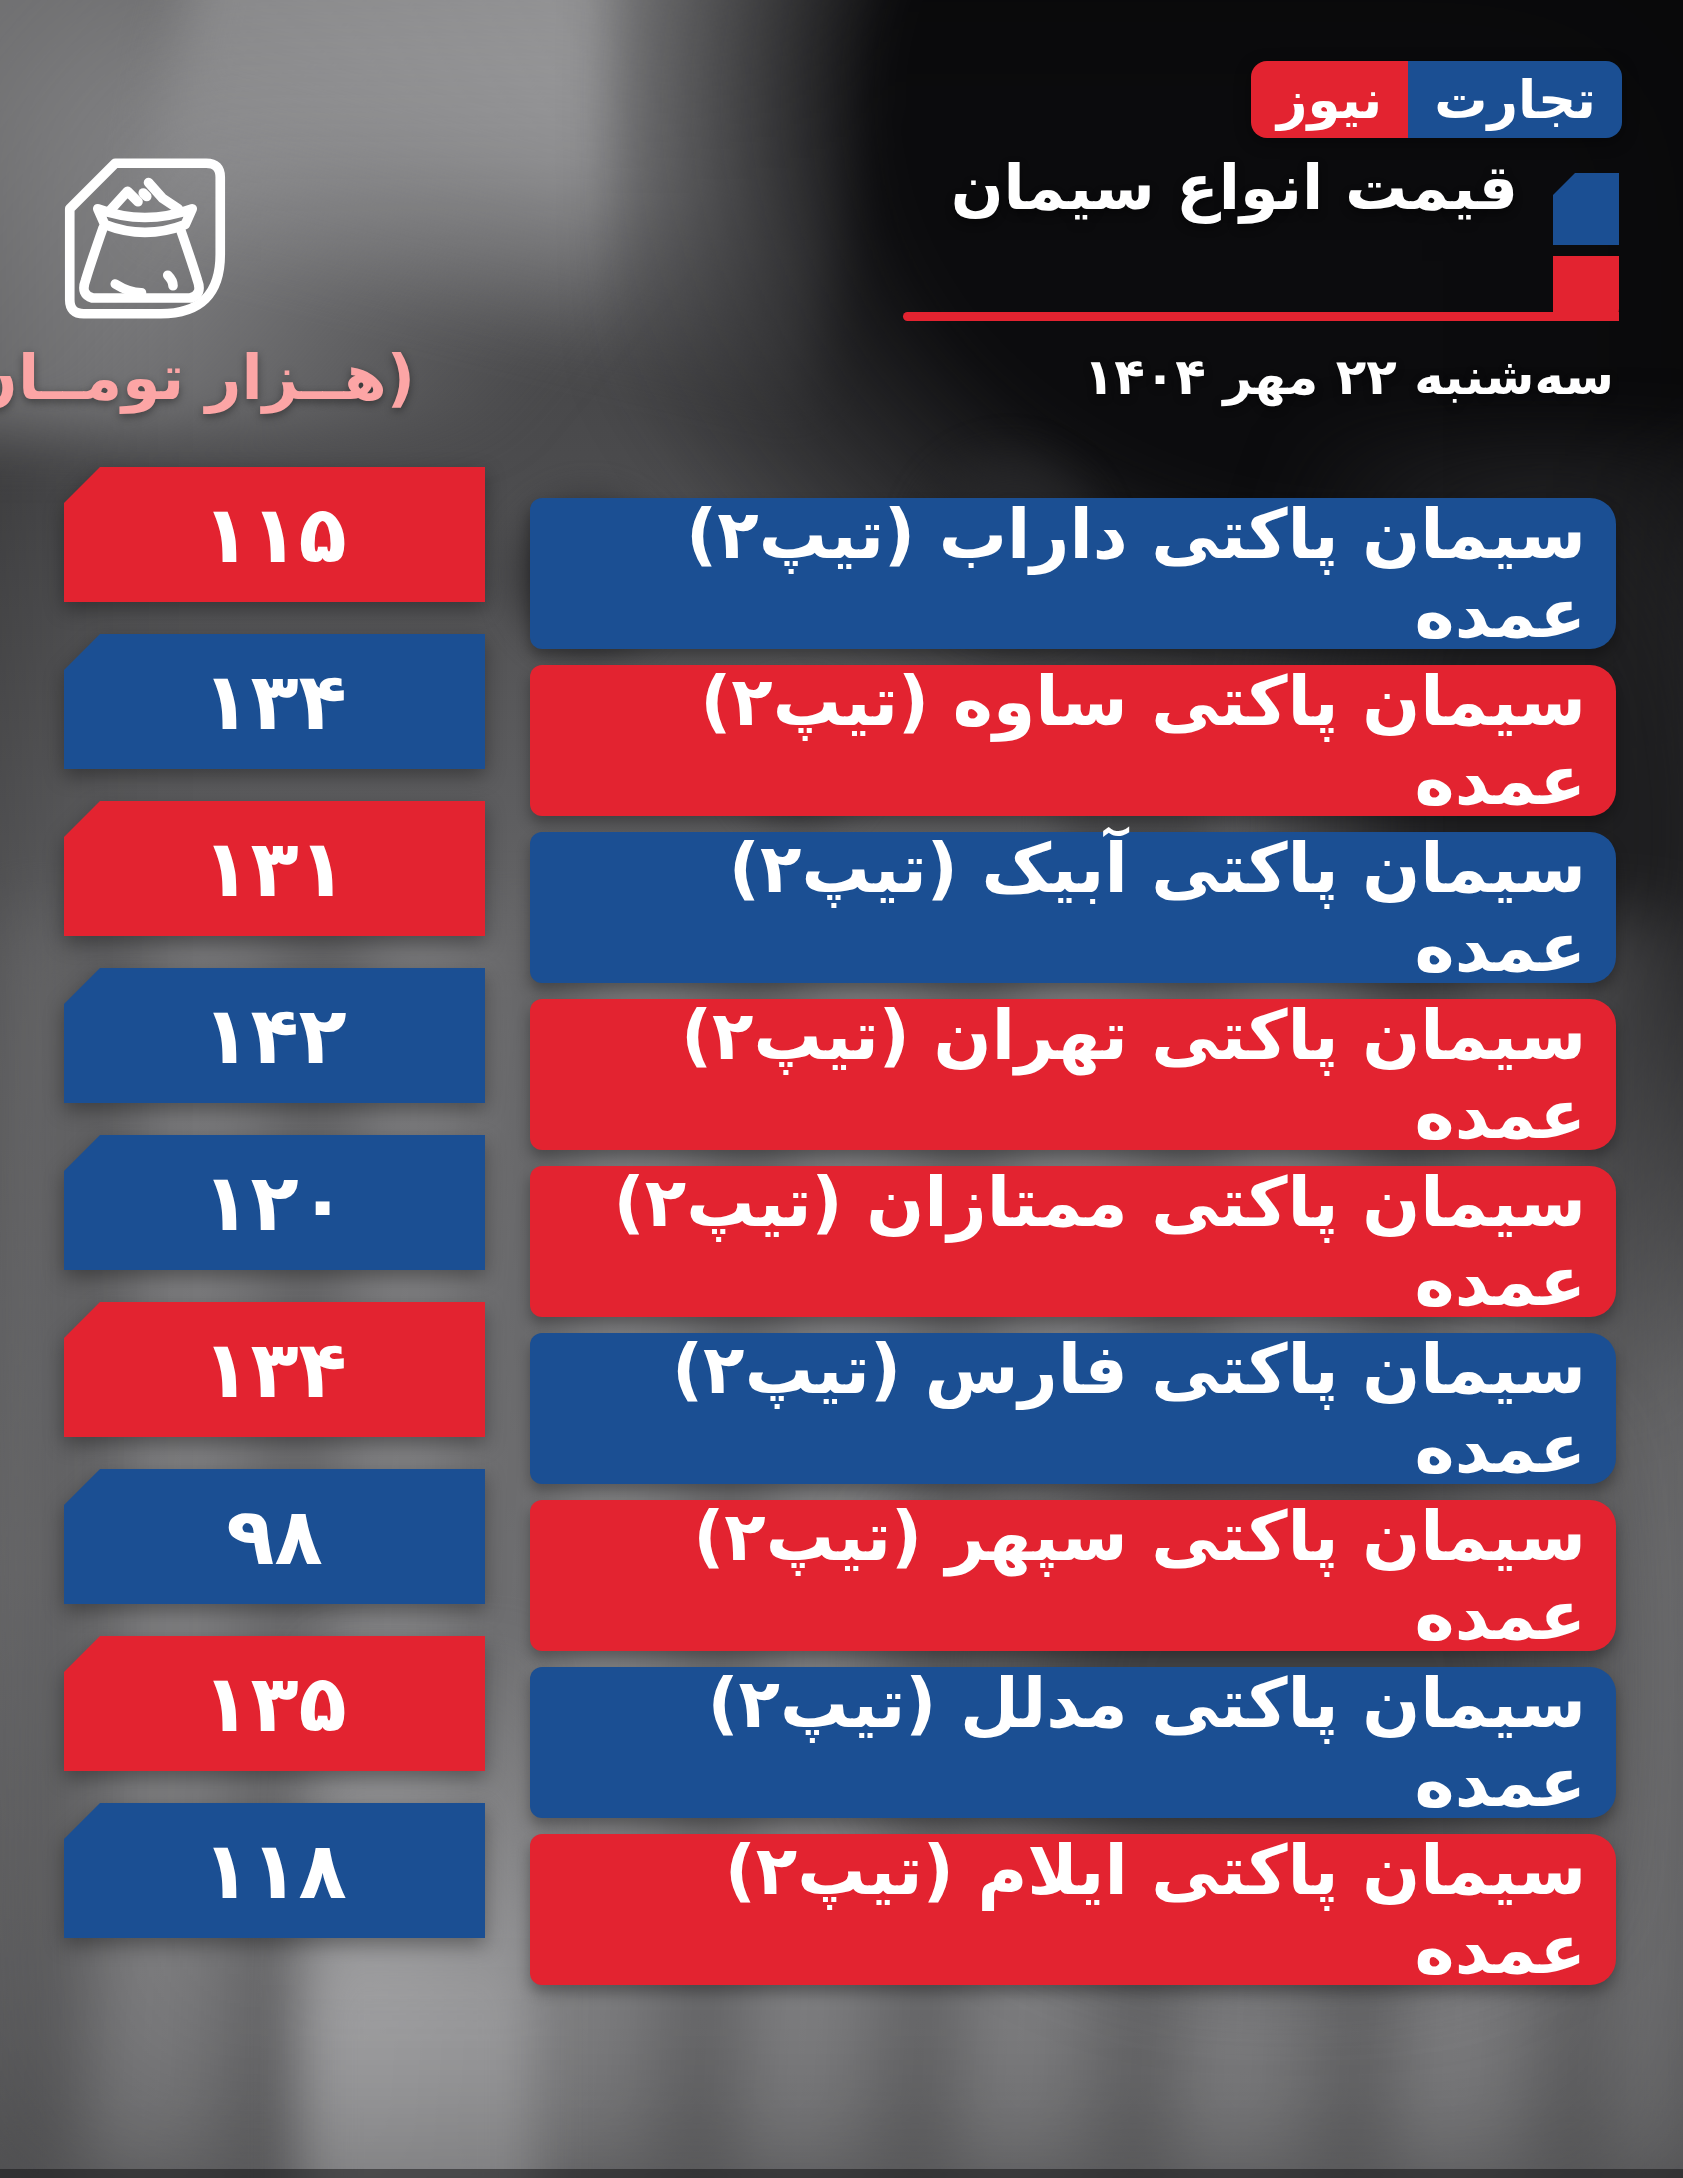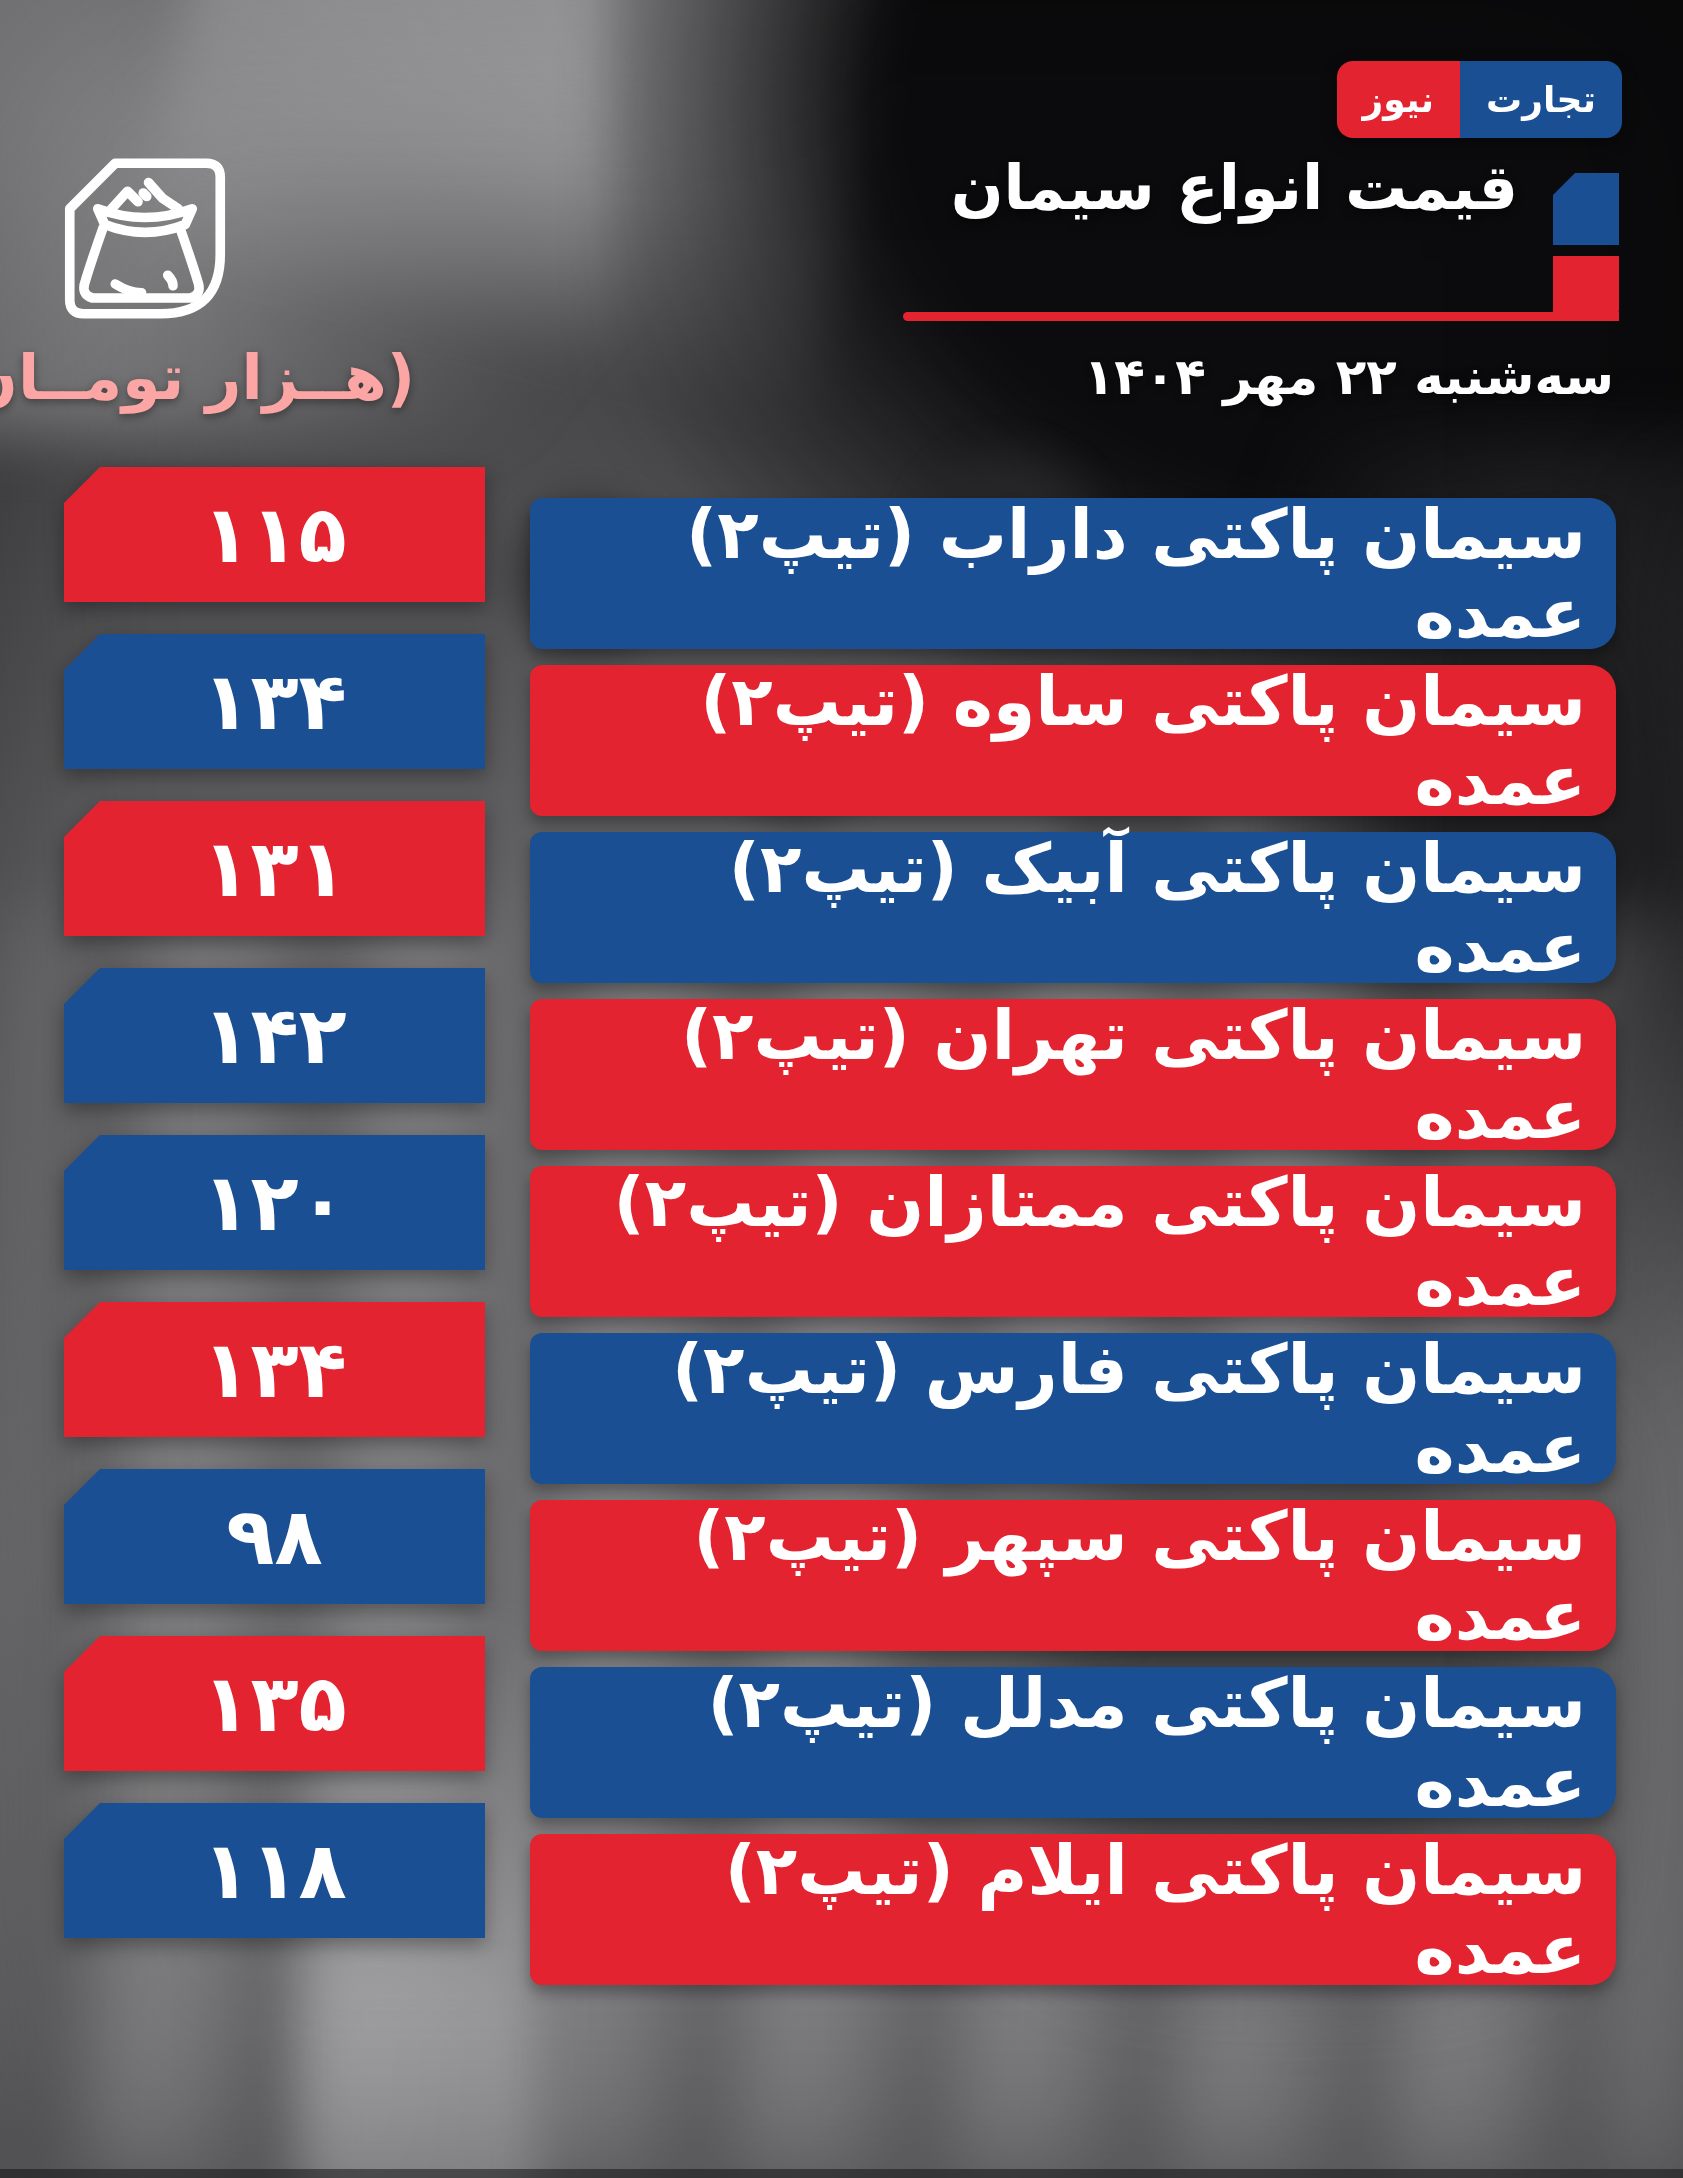--- a/index.html
+++ b/index.html
@@ -42,21 +42,21 @@
   .b-botlight{left:18%;bottom:-4%;width:14%;height:30%;
     background:linear-gradient(180deg,rgba(170,170,172,0) 0%,#a8a8aa 60%);
     filter:blur(26px);opacity:.8;}
   .b-vignette{inset:0;box-shadow:inset 0 0 218px rgba(0,0,0,.35);}
   .bottom-strip{left:0;right:0;bottom:0;height:9px;background:rgba(15,15,17,.5);}
 
   
   .logo{position:absolute;top:61px;right:61px;height:77px;display:flex;
     border-radius:16px;overflow:hidden;filter:drop-shadow(0 4px 8px rgba(0,0,0,.4));}
   .logo-seg{display:flex;align-items:center;justify-content:center;
-    color:#fff;font-size:36px;font-weight:bold;padding:0 26px;line-height:77px;}
+    color:#fff;font-size:53px;font-weight:bold;padding:0 26px;line-height:77px;}
   .logo-seg.blue{background:var(--blue);}
   .logo-seg.red{background:var(--red);}
 
   
   .title-block{position:absolute;top:117px;right:64px;width:716px;height:210px;}
   .title-block h1{position:absolute;top:-8px;right:101px;margin:0;white-space:nowrap;
     color:#fff;font-size:62px;font-weight:bold;line-height:158px;
     text-shadow:0 4px 10px rgba(0,0,0,.45);}
   .deco-blue{position:absolute;top:56px;right:0;width:66px;height:72px;background:var(--blue);
     clip-path:polygon(0 22px,22px 0,100% 0,100% 100%,0 100%);}

